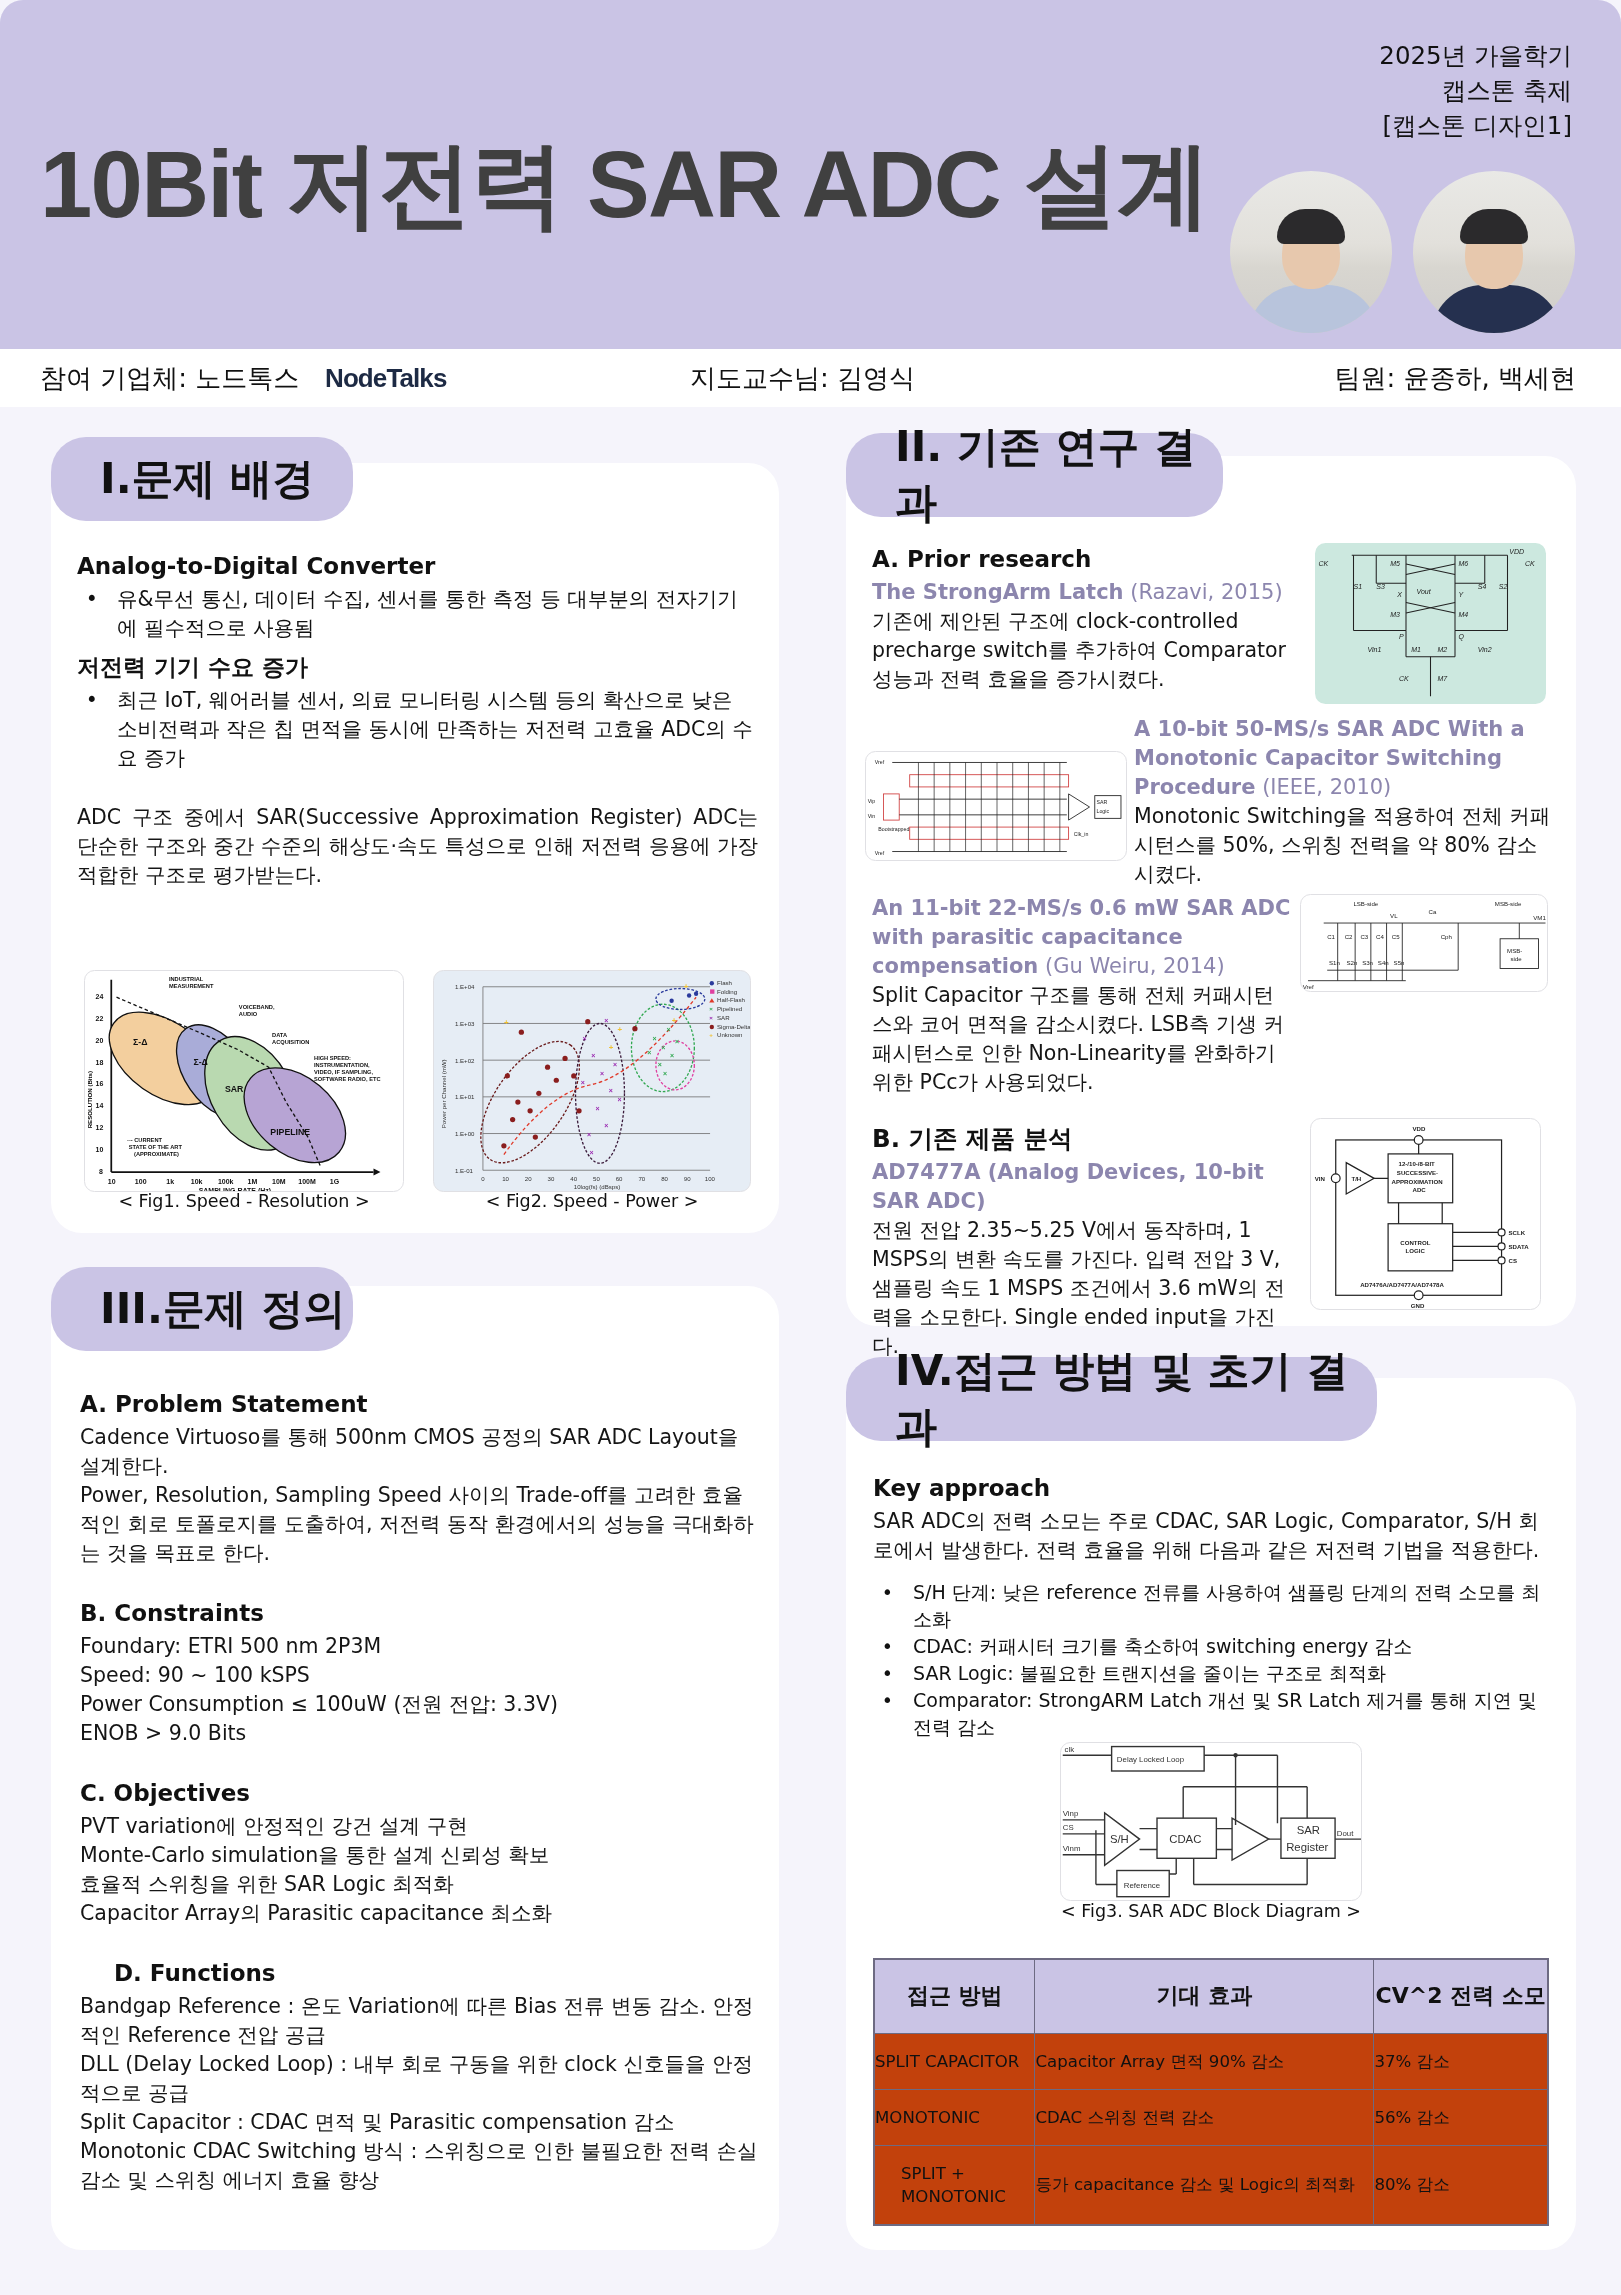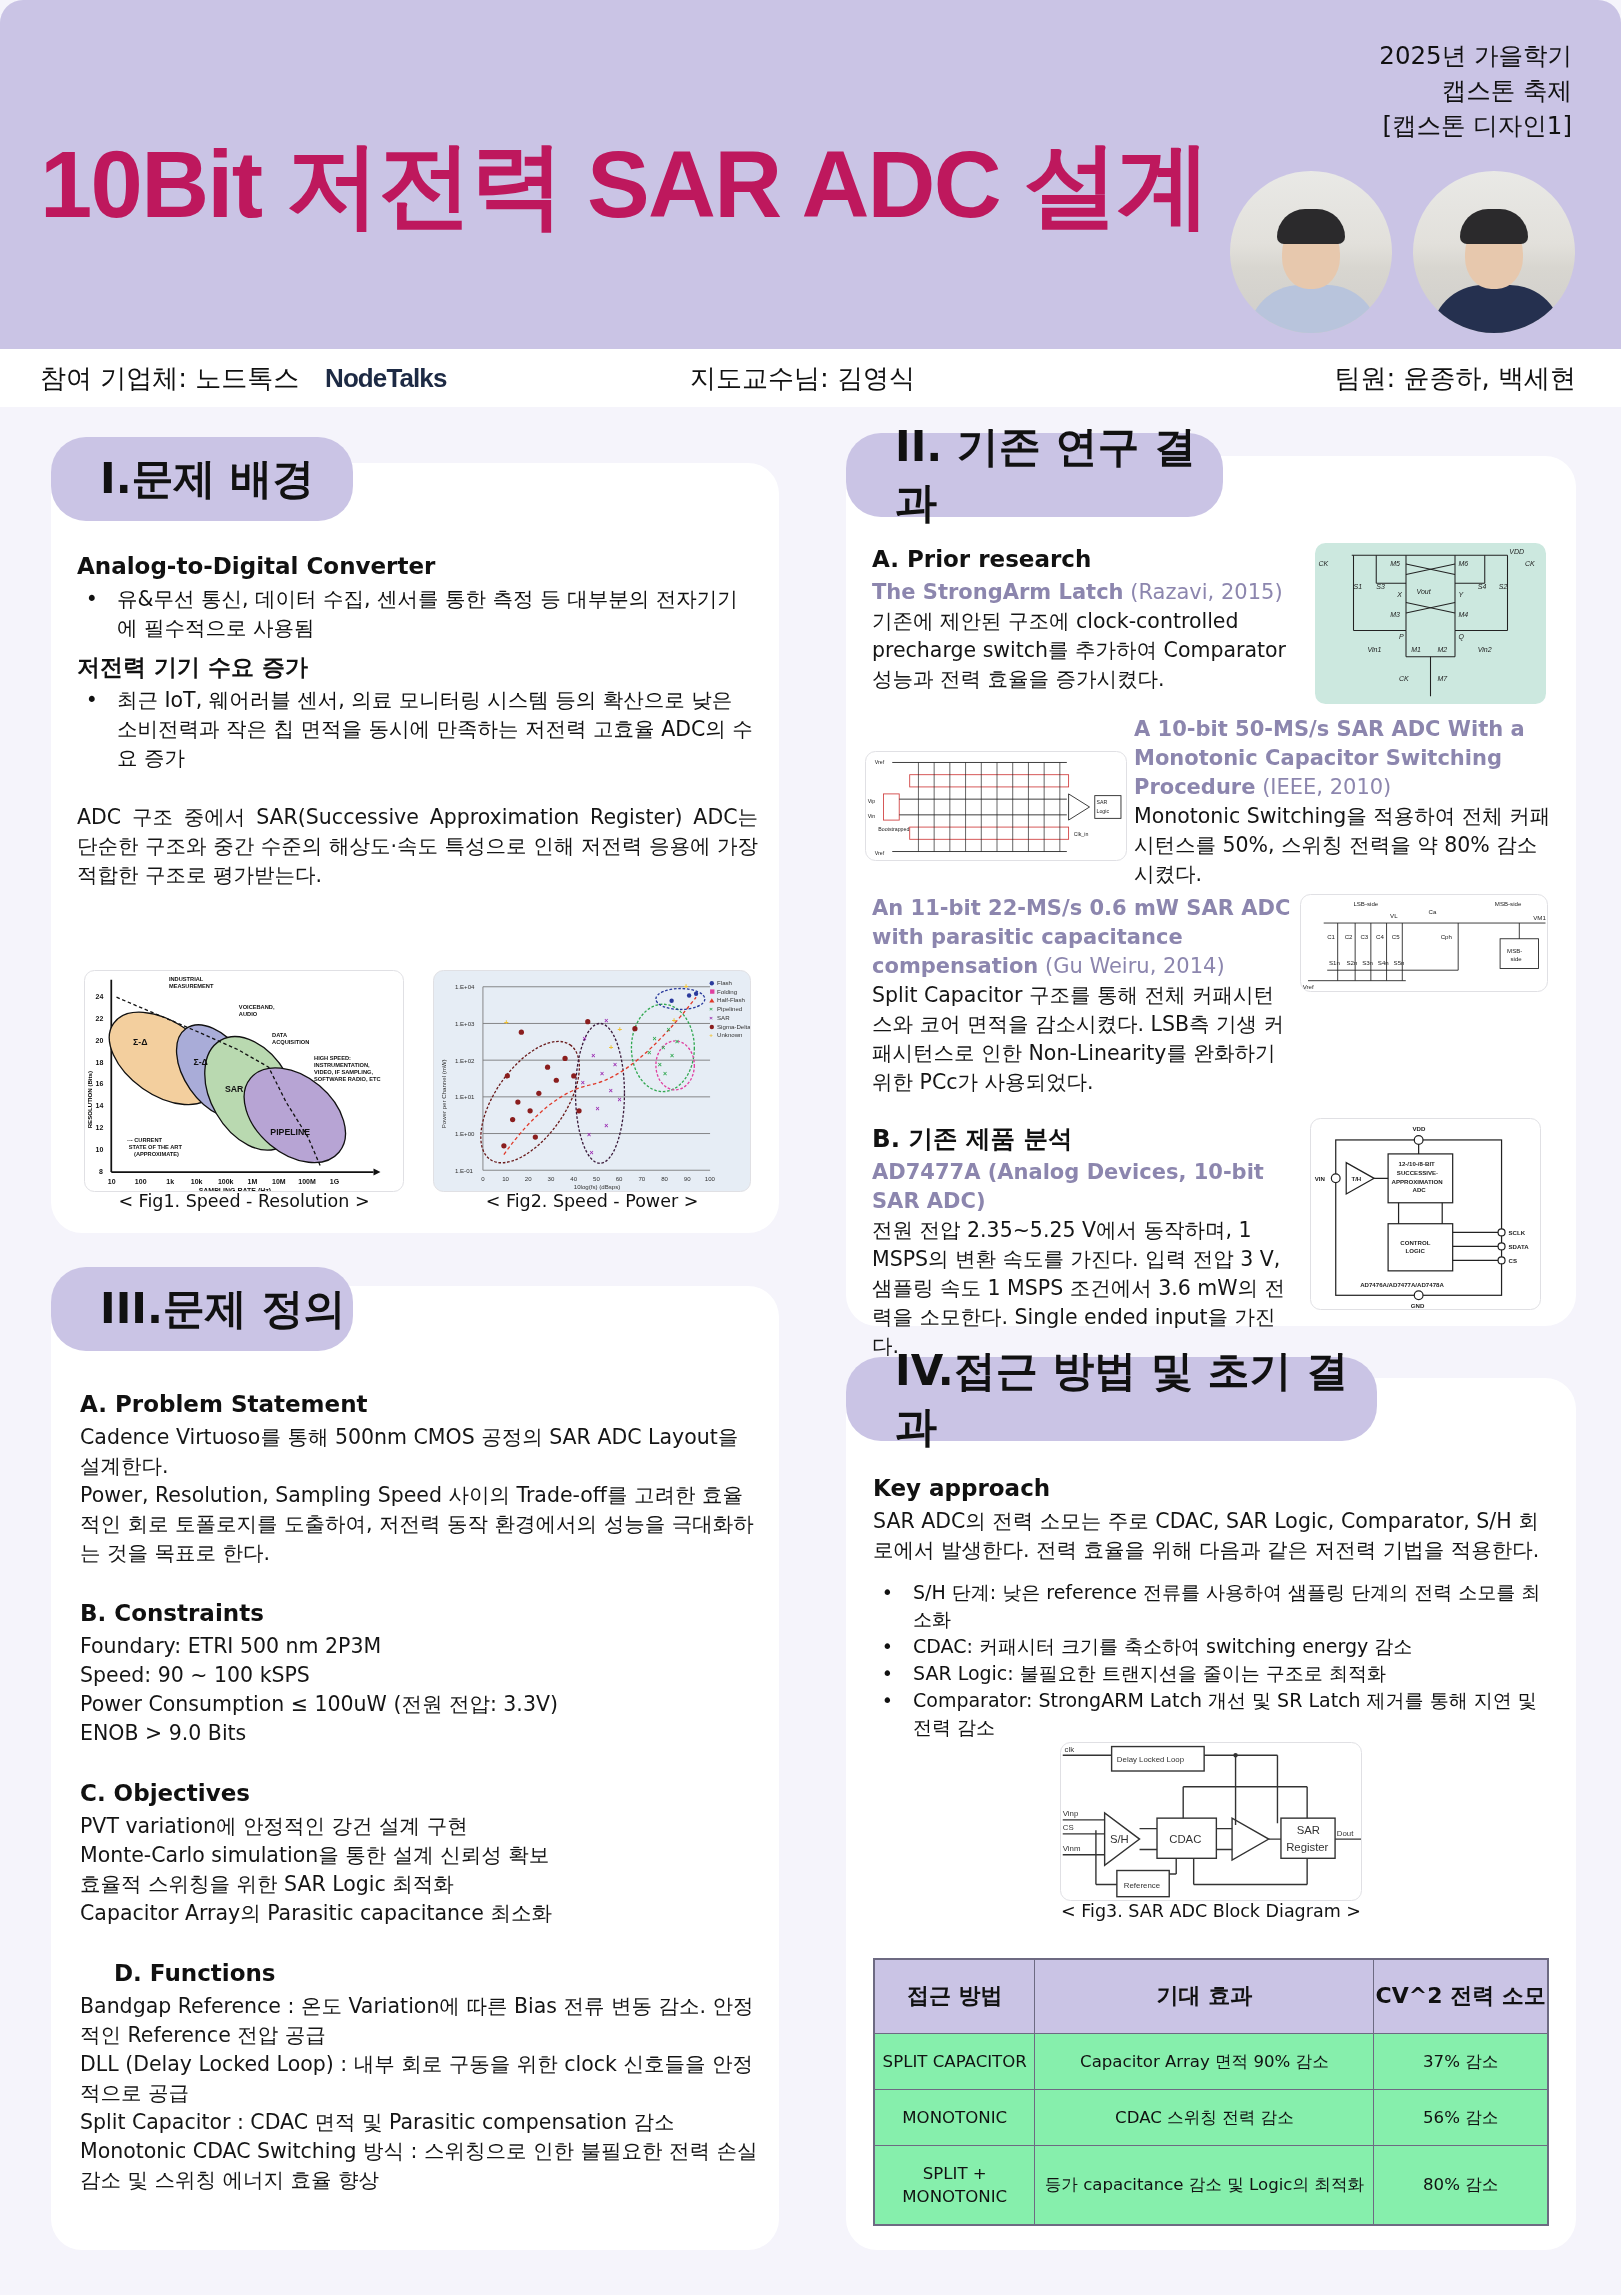--- a/index.html
+++ b/index.html
@@ -12,21 +12,21 @@
     overflow: hidden;
   }
   .header {
     position: absolute; left: 0; top: 0; width: 1621px; height: 349px;
     background: #cac4e5;
     border-radius: 23px 23px 0 0;
   }
   .main-title {
     position: absolute; left: 40px; top: 122px;
     font-family: "Liberation Sans", sans-serif;
-    font-weight: 900; font-size: 94px; letter-spacing: -1.7px; color: #be185d;
+    font-weight: 900; font-size: 94px; letter-spacing: -1.7px; color: #404040;
   }
   .semester {
     position: absolute; right: 49px; top: 38px; text-align: right;
     font-size: 24.5px; line-height: 35px; color: #111;
   }
   .photo {
     position: absolute; top: 171px; width: 162px; height: 162px; border-radius: 50%;
     overflow: hidden;
     background: linear-gradient(180deg, #e9e9e6 0%, #e2e0db 45%, #d8d6d0 60%, #cfcdca 100%);
   }
@@ -75,21 +75,21 @@
 
   table.approach {
     position: absolute; left: 873px; top: 1958px; width: 676px; border-collapse: collapse;
     border: 2.6px solid #6d6a82;
   }
   table.approach th {
     background: #cac4e5; font-size: 22px; font-weight: 700; height: 74px;
     border: 1.7px solid #6d6a82; text-align: center;
   }
   table.approach td {
-    font-size: 16.6px; text-align: center; border: 1.7px solid #6d6a82; background: #86efac;
+    font-size: 16.6px; text-align: left; border: 1.7px solid #6d6a82; background: #c2410c;
     height: 56px; line-height: 23px;
   }
   table.approach tr.tall td { height: 80px; }
 </style>
 </head>
 <body>
 
 <div class="header">
   <div class="main-title">10Bit 저전력 SAR ADC 설계</div>
   <div class="semester">

